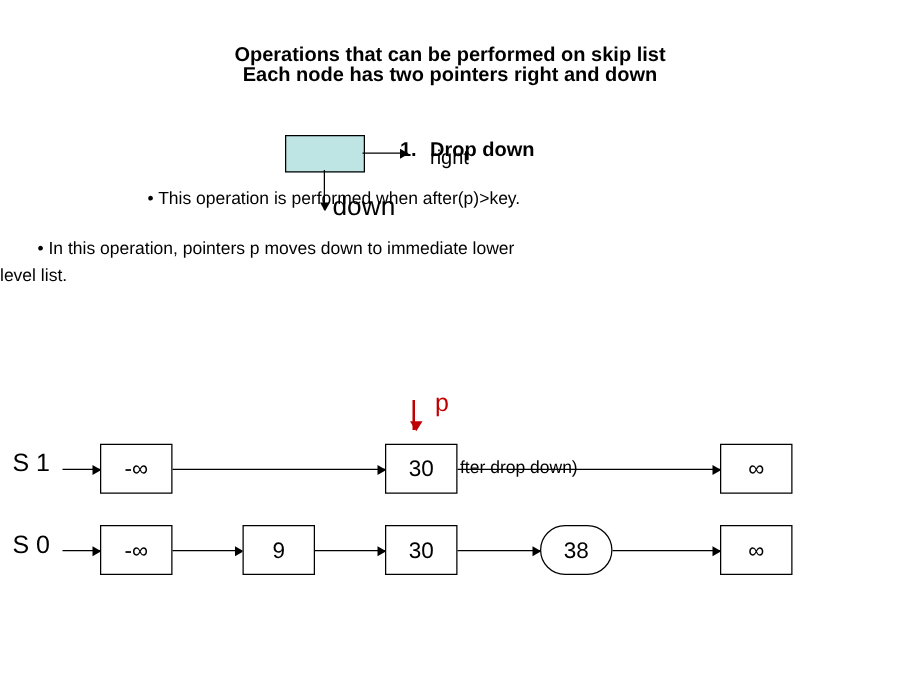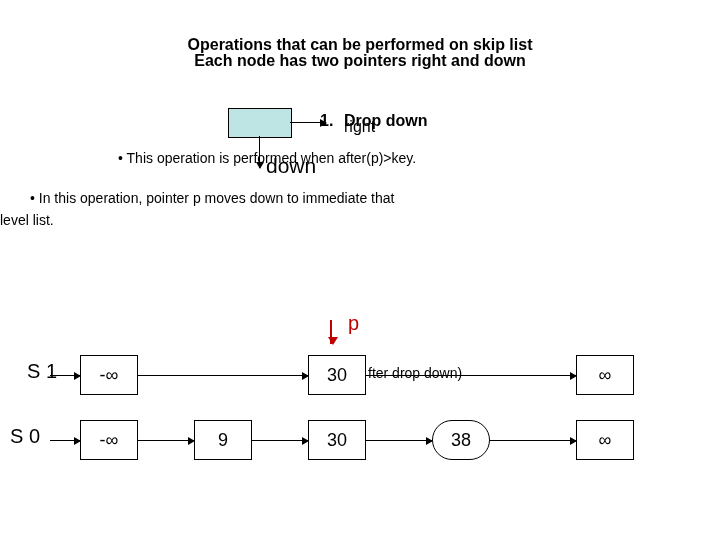--- a/index.html
+++ b/index.html
@@ -123,27 +123,27 @@
 <div class="arrow-right" style="left:290px; top:122px; width:36px;"></div>
 <div class="arrow-down" style="left:259px; top:136px; height:32px;"></div>
 
 <div class="overlap-text" style="left:320px; top:112px;">1.</div>
 <div class="overlap-text" style="left:344px; top:112px;">Drop down</div>
 <div class="overlap-text" style="left:344px; top:118px; font-weight:normal;">right</div>
 <div style="position:absolute; left:266px; top:154px; font-size:21px;">down</div>
 
 <div class="bullet-row bullet-dot" style="left:118px; top:150px;">This operation is performed when after(p)&gt;key.</div>
 
-<div class="bullet-row bullet-dot" style="left:30px; top:190px;">In this operation, pointer p moves down to immediate that</div>
+<div class="bullet-row bullet-dot" style="left:30px; top:190px;">In this operation, pointers p moves down to immediate lower</div>
 <div class="bullet-row" style="left:0; right:0; top:212px; text-align:left;">level list.</div>
 
 <div class="p-label" style="left:348px; top:312px;">p</div>
 <div class="p-arrow" style="left:330px; top:320px; height:24px;"></div>
 
-<div class="lvl-label" style="left:27px; top:360px;">S 1</div>
+<div class="lvl-label" style="left:10px; top:360px;">S 1</div>
 <div class="lvl-label" style="left:10px; top:425px;text-align:center;">S 0</div>
 
 <div class="link" style="left:50px; top:375px; width:30px;"></div>
 <div class="node" style="left:80px; top:355px; width:58px; height:40px;">-∞</div>
 <div class="link" style="left:138px; top:375px; width:170px;"></div>
 <div class="node" style="left:308px; top:355px; width:58px; height:40px;">30</div>
 <div class="note" style="left:368px; top:365px;">fter drop down)</div>
 <div class="link" style="left:366px; top:375px; width:210px;"></div>
 <div class="node" style="left:576px; top:355px; width:58px; height:40px;">∞</div>
 

